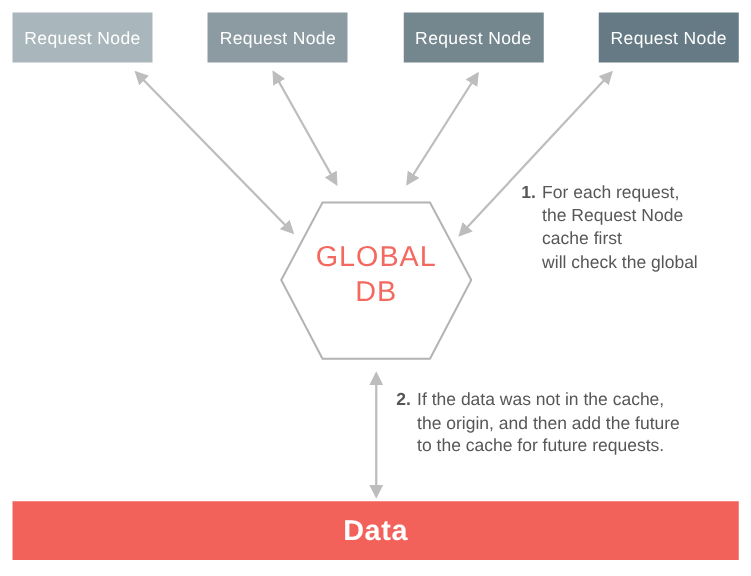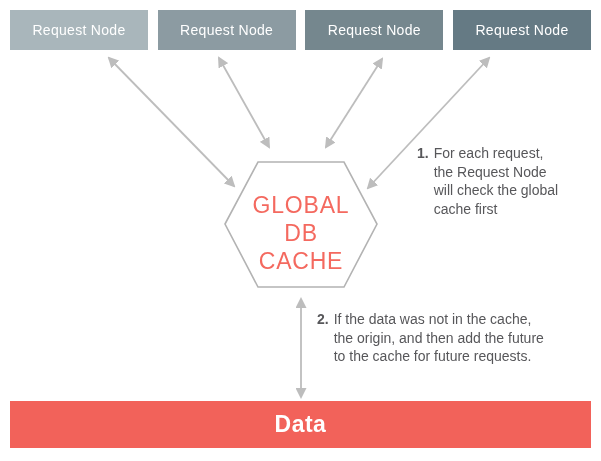--- a/index.html
+++ b/index.html
@@ -9,21 +9,21 @@
     background: #ffffff;
     font-family: "Liberation Sans", sans-serif;
     overflow: hidden;
   }
   
   .node-row {
     position: absolute; left: 10px; right: 10px; top: 10px;
     display: flex; justify-content: space-between;
   }
   .node-box {
-    width: 138px; height: 40px;
+    width: 112px; height: 40px;
     display: flex; align-items: center; justify-content: center;
     color: #ffffff; font-size: 14px; letter-spacing: 0.3px; text-align: right;
   }
   
   #connectors { position: absolute; left: 0; top: 0; }
   
   .hex-label {
     position: absolute; left: 225px; top: 191px; width: 152px;
     text-align: center; font-size: 23px; line-height: 28px;
     letter-spacing: 0.8px;
@@ -76,30 +76,29 @@
       <span>Request Node</span>
     </div>
     <div class="node-box" style="background-color: rgb(101, 122, 132);">
       <span>Request Node</span>
     </div>
   </div>
 
   <div class="hex-label" style="color: rgb(244, 105, 95);">
     <div>GLOBAL</div>
     <div>DB</div>
-    <div>CACHE</div>
   </div>
 
   <div class="annotation" id="annotation-1">
     <div class="num">1.</div>
     <div>
       <div class="line">For each request,</div>
       <div class="line">the Request Node</div>
+      <div class="line">cache first</div>
       <div class="line">will check the global</div>
-      <div class="line">cache first</div>
     </div>
   </div>
 
   <div class="annotation" id="annotation-2">
     <div class="num">2.</div>
     <div>
       <div class="line">If the data was not in the cache,</div>
       <div class="line">the origin, and then add the future</div>
       <div class="line">to the cache for future requests.</div>
     </div>

